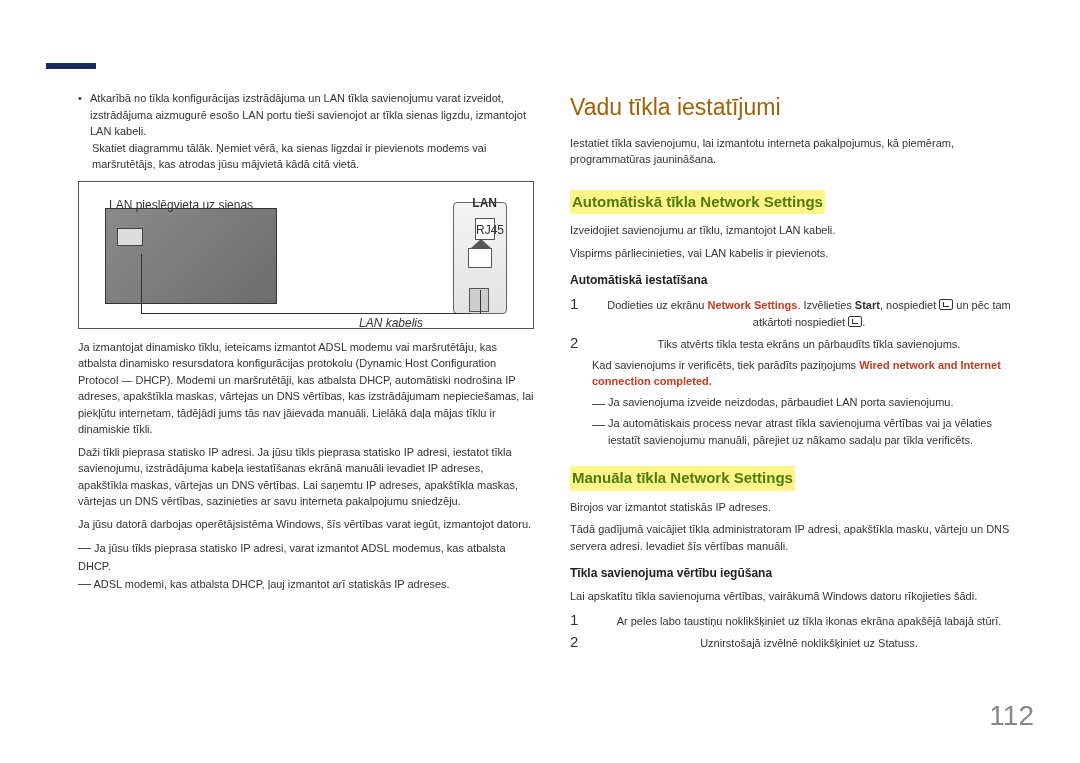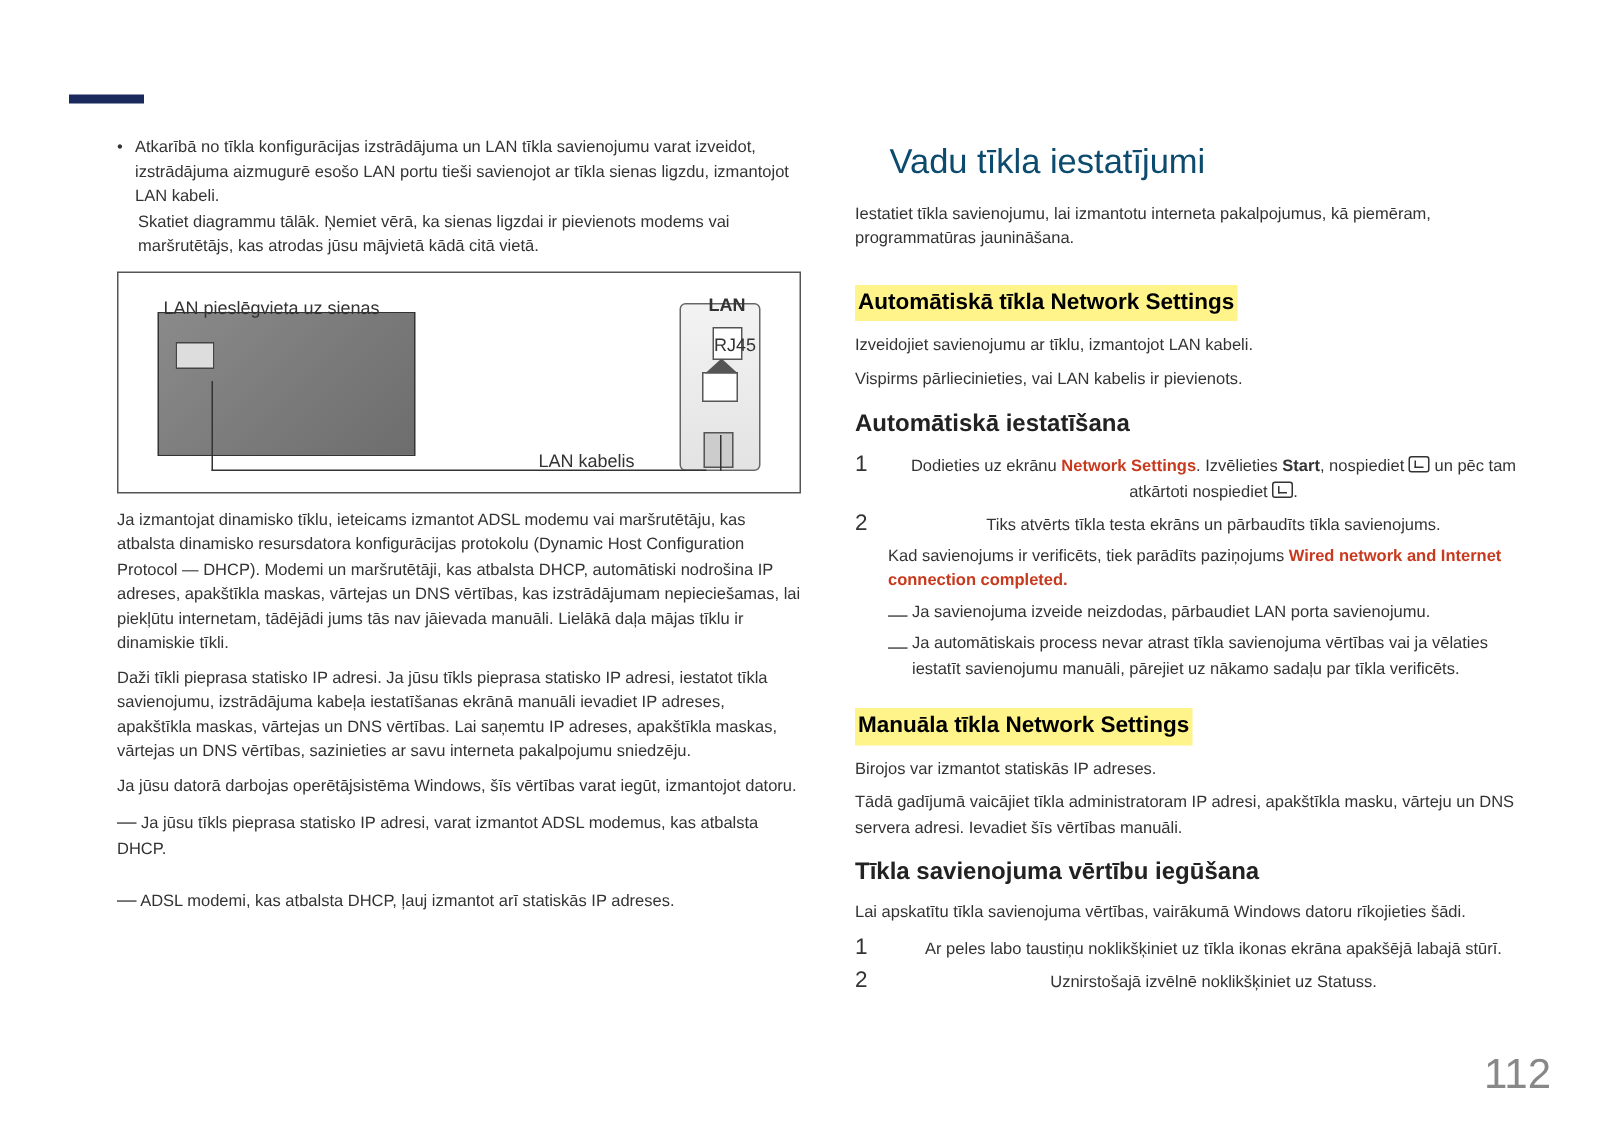--- a/index.html
+++ b/index.html
@@ -86,53 +86,52 @@
     border-left: 11px solid transparent;
     border-right: 11px solid transparent;
     border-bottom: 10px solid #555;
   }
   .dia-modem {
     position: absolute;
     right: 44px; bottom: 16px;
     width: 20px; height: 24px;
     background: #ccc; border: 1px solid #555;
   }
-  .dia-cable { position: absolute; left: 280px; top: 116px; }
+  .dia-cable { position: absolute; left: 280px; top: 132px; font-style: italic; }
   .dia-line {
     position: absolute;
     left: 62px; top: 72px;
     width: 330px; height: 60px;
     border-left: 1.2px solid #333;
     border-bottom: 1.2px solid #333;
   }
   .dia-line2 {
     position: absolute;
     right: 52px; top: 108px;
     width: 0; height: 24px;
     border-right: 1.2px solid #333;
   }
   .para { margin-bottom: 6px; }
   h1 {
     font-size: 23px;
     font-weight: 500;
-    color: #0c4a6e;
+    color: #a16207;
     margin-bottom: 10px;
-    margin-left: 23px;
   }
   h2.hl {
     font-size: 15px;
     font-weight: 700;
-    color: #000000;
+    color: #4d7c0f;
     margin: 16px 0 8px 0;
     display: inline-block;
     background: #fef48a;
     padding: 1px 2px;
   }
   h3 {
-    font-size: 16px;
+    font-size: 12px;
     font-weight: 700;
     color: #222;
     margin: 10px 0 6px 0;
   }
   .step { display: flex; margin-bottom: 4px; }
   .step-num {
     flex: 0 0 22px;
     font-size: 15px;
     font-weight: 400;
     line-height: 1.2;
@@ -200,21 +199,21 @@
     </div>
 
     <div class="para">Ja izmantojat dinamisko tīklu, ieteicams izmantot ADSL modemu vai maršrutētāju, kas atbalsta dinamisko resursdatora konfigurācijas protokolu (Dynamic Host Configuration Protocol — DHCP). Modemi un maršrutētāji, kas atbalsta DHCP, automātiski nodrošina IP adreses, apakštīkla maskas, vārtejas un DNS vērtības, kas izstrādājumam nepieciešamas, lai piekļūtu internetam, tādējādi jums tās nav jāievada manuāli. Lielākā daļa mājas tīklu ir dinamiskie tīkli.</div>
     <div class="para">Daži tīkli pieprasa statisko IP adresi. Ja jūsu tīkls pieprasa statisko IP adresi, iestatot tīkla savienojumu, izstrādājuma kabeļa iestatīšanas ekrānā manuāli ievadiet IP adreses, apakštīkla maskas, vārtejas un DNS vērtības. Lai saņemtu IP adreses, apakštīkla maskas, vārtejas un DNS vērtības, sazinieties ar savu interneta pakalpojumu sniedzēju.</div>
     <div class="para">Ja jūsu datorā darbojas operētājsistēma Windows, šīs vērtības varat iegūt, izmantojot datoru.</div>
 
     <div class="bullet-row">
       <span class="dash">―</span>
       <span>Ja jūsu tīkls pieprasa statisko IP adresi, varat izmantot ADSL modemus, kas atbalsta DHCP.</span>
     </div>
-    <div class="bullet-row" style="margin-top:16px;">
+    <div class="bullet-row" style="margin-top:0;">
       <span class="dash">―</span>
       <span>ADSL modemi, kas atbalsta DHCP, ļauj izmantot arī statiskās IP adreses.</span>
     </div>
   </div>
 
   <div class="col">
     <h1>Vadu tīkla iestatījumi</h1>
     <div class="para">Iestatiet tīkla savienojumu, lai izmantotu interneta pakalpojumus, kā piemēram, programmatūras jaunināšana.</div>
 
     <h2 class="hl">Automātiskā tīkla Network Settings</h2>

